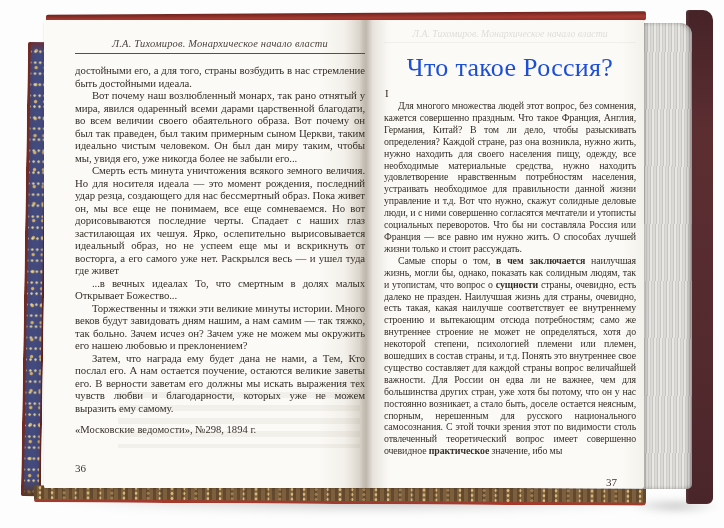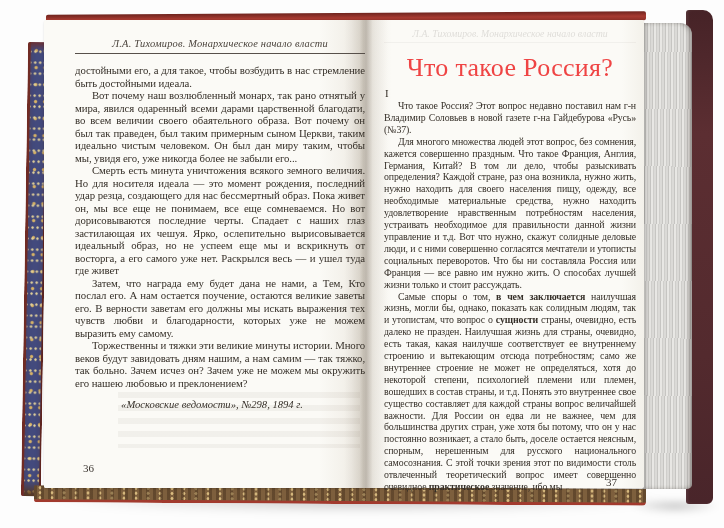--- a/index.html
+++ b/index.html
@@ -53,33 +53,33 @@
   .gutter{position:absolute;left:300px;top:0;width:44px;height:100%;z-index:4;pointer-events:none;
           background:linear-gradient(to right,rgba(90,70,50,0),rgba(80,60,45,.10) 35%,rgba(60,45,30,.26) 50%,rgba(80,60,45,.08) 65%,rgba(90,70,50,0));}
 
   
   .left-col{position:absolute;left:75px;top:38px;width:290px;z-index:5;}
   .running-head{font-style:italic;font-size:10.4px;text-align:center;color:#4a433c;
           letter-spacing:.2px;padding-bottom:4px;border-bottom:1px solid #57504a;margin-bottom:10px;}
   .para{margin:0;font-size:10.8px;line-height:12.5px;text-align:justify;text-indent:17px;
           letter-spacing:-.1px;}
   .para.cont{text-indent:0;}
-  .attr{margin-top:10px;font-style:italic;font-size:10.6px;text-align:center;padding-right:16px;}
+  .attr{margin-top:10px;font-size:10.6px;text-align:left;padding-right:16px;}
   .ghost-block{position:absolute;left:118px;top:392px;width:242px;height:56px;z-index:4;
           background:repeating-linear-gradient(180deg,rgba(120,105,90,.16) 0 6px,rgba(0,0,0,0) 6px 13px);
           opacity:.45;filter:blur(.4px);}
   .pagenum{position:absolute;z-index:5;font-size:11px;color:#3c3631;}
-  .pn-left{left:75px;top:462px;margin-left:8px;}
+  .pn-left{left:75px;top:462px;}
   .pn-right{left:606px;top:476px;}
 
   
   .right-col{position:absolute;left:384px;top:28px;width:252px;z-index:5;}
   .ghost-head{font-style:italic;font-size:9.8px;text-align:center;color:#3c352f;
           opacity:.15;filter:blur(.3px);padding-bottom:3px;border-bottom:1px solid rgba(70,60,50,.35);}
-  .title{font-size:26px;font-weight:400;color:#ef4444;text-align:center;margin:10px 0 4px 0;
+  .title{font-size:26px;font-weight:400;color:#1d4ed8;text-align:center;margin:10px 0 4px 0;
           letter-spacing:.3px;}
   .numeral{font-size:10.8px;margin:2px 0 1px 1px;}
   .right-col .para{font-size:9.9px;line-height:11.9px;letter-spacing:-.15px;text-indent:14px;}
   .right-col b{font-weight:700;letter-spacing:-.1px;margin-top:44px;}
 </style>
 </head>
 <body>
 
 <div class="stage">
 
@@ -93,33 +93,33 @@
   <div class="fore-edge"></div>
 
   <div class="spread">
     <div class="page-left"></div>
     <div class="page-right"></div>
     <div class="gutter"></div>
   </div>
 
   <div class="left-col">
     <div class="running-head">Л.А. Тихомиров. Монархическое начало власти</div>
-    <p class="para cont">достойными его, а для такое, чтобы возбудить в нас стремление быть достойными идеала.</p>
+    <p class="para cont">достойными его, а для того, страны возбудить в нас стремление быть достойными идеала.</p>
     <p class="para">Вот почему наш возлюбленный монарх, так рано отнятый у мира, явился одаренный всеми дарами царственной благодати, во всем величии своего обаятельного образа. Вот почему он был так праведен, был таким примерным сыном Церкви, таким идеально чистым человеком. Он был дан миру таким, чтобы мы, увидя его, уже никогда более не забыли его...</p>
     <p class="para">Смерть есть минута уничтожения всякого земного величия. Но для носителя идеала — это момент рождения, последний удар резца, создающего для нас бессмертный образ. Пока живет он, мы все еще не понимаем, все еще сомневаемся. Но вот дорисовываются последние черты. Спадает с наших глаз застилающая их чешуя. Ярко, ослепительно вырисовывается идеальный образ, но не успеем еще мы и вскрикнуть от восторга, а его самого уже нет. Раскрылся весь — и ушел туда где живет</p>
+    <p class="para">...в вечных идеалах То, что смертным в долях малых Открывает Божество...</p>
+    <p class="para">Торжественны и тяжки эти великие минуты истории. Много веков будут завидовать дням нашим, а нам самим — так тяжко, так больно. Зачем исчез он? Зачем уже не можем мы окружить его нашею любовью и преклонением?</p>
     <p class="para">Затем, что награда ему будет дана не нами, а Тем, Кто послал его. А нам остается поучение, остаются великие заветы его. В верности заветам его должны мы искать выражения тех чувств любви и благодарности, которых уже не можем выразить ему самому.</p>
-    <p class="para">Торжественны и тяжки эти великие минуты истории. Много веков будут завидовать дням нашим, а нам самим — так тяжко, так больно. Зачем исчез он? Зачем уже не можем мы окружить его нашею любовью и преклонением?</p>
     <div class="attr">«Московские ведомости», №298, 1894 г.</div>
   </div>
   <div class="ghost-block"></div>
   <div class="pagenum pn-left">36</div>
 
   <div class="right-col">
     <div class="ghost-head">Л.А. Тихомиров. Монархическое начало власти</div>
     <h1 class="title">Что такое Россия?</h1>
     <div class="numeral">I</div>
-    <p class="para cont">Что такое Россия? Этот вопрос недавно поставил нам г-н Владимир Соловьев в новой газете г-на Гайдебурова «Русь» (№37).</p>
     <p class="para">Для многого множества людей этот вопрос, без сомнения, кажется совершенно праздным. Что такое Франция, Англия, Германия, Китай? В том ли дело, чтобы разыскивать определения? Каждой стране, раз она возникла, нужно жить, нужно находить для своего населения пищу, одежду, все необходимые материальные средства, нужно находить удовлетворение нравственным потребностям населения, устраивать необходимое для правильности данной жизни управление и т.д. Вот что нужно, скажут солидные деловые люди, и с ними совершенно согласятся мечтатели и утописты социальных переворотов. Что бы ни составляла Россия или Франция — все равно им нужно жить. О способах лучшей жизни только и стоит рассуждать.</p>
     <p class="para"><span>Самые споры о том, </span><b>в чем заключается</b><span> наилучшая жизнь, могли бы, однако, показать как солидным людям, так и утопистам, что вопрос о </span><b>сущности</b><span> страны, очевидно, есть далеко не празден. Наилучшая жизнь для страны, очевидно, есть такая, какая наилучше соответствует ее внутреннему строению и вытекающим отсюда потребностям; само же внутреннее строение не может не определяться, хотя до некоторой степени, психологией племени или племен, вошедших в состав страны, и т.д. Понять это внутреннее свое существо составляет для каждой страны вопрос величайшей важности. Для России он едва ли не важнее, чем для большинства других стран, уже хотя бы потому, что он у нас постоянно возникает, а стало быть, доселе остается неясным, спорным, нерешенным для русского национального самосознания. С этой точки зрения этот по видимости столь отвлеченный теоретический вопрос имеет совершенно очевидное </span><b>практическое</b><span> значение, ибо мы</span></p>
   </div>
   <div class="pagenum pn-right">37</div>
 
 </div>
 
 </body></html>

